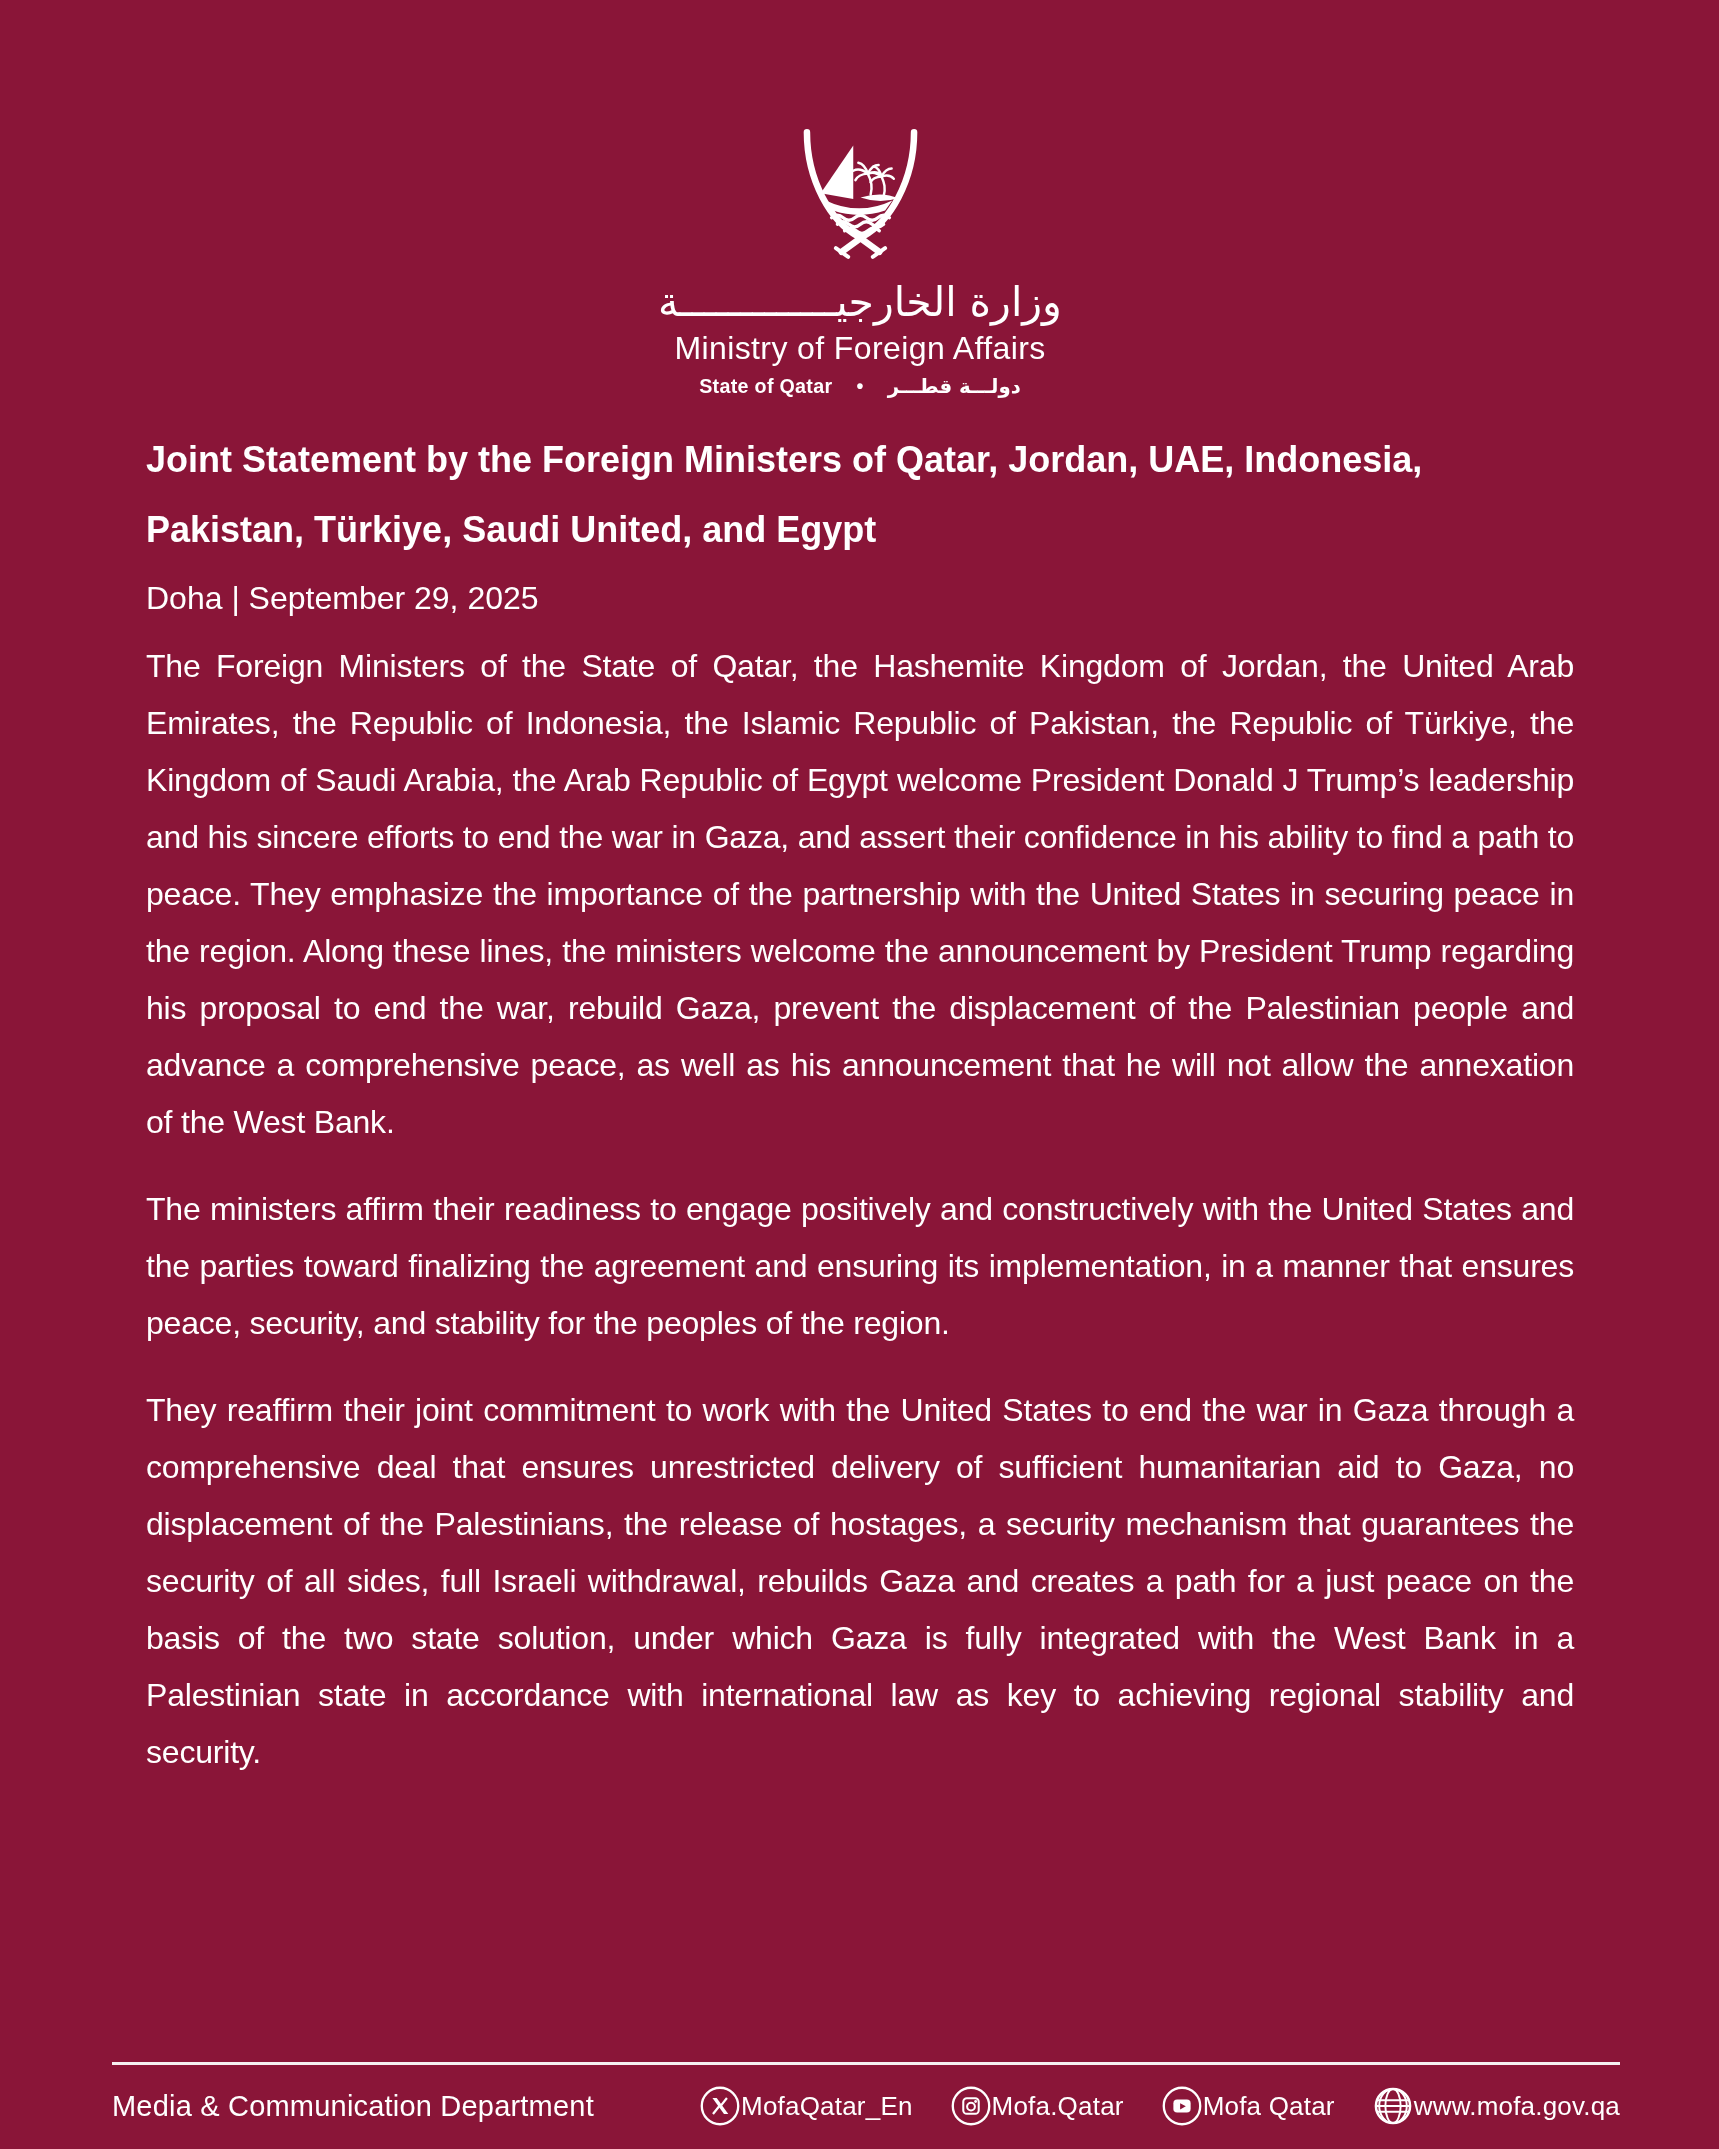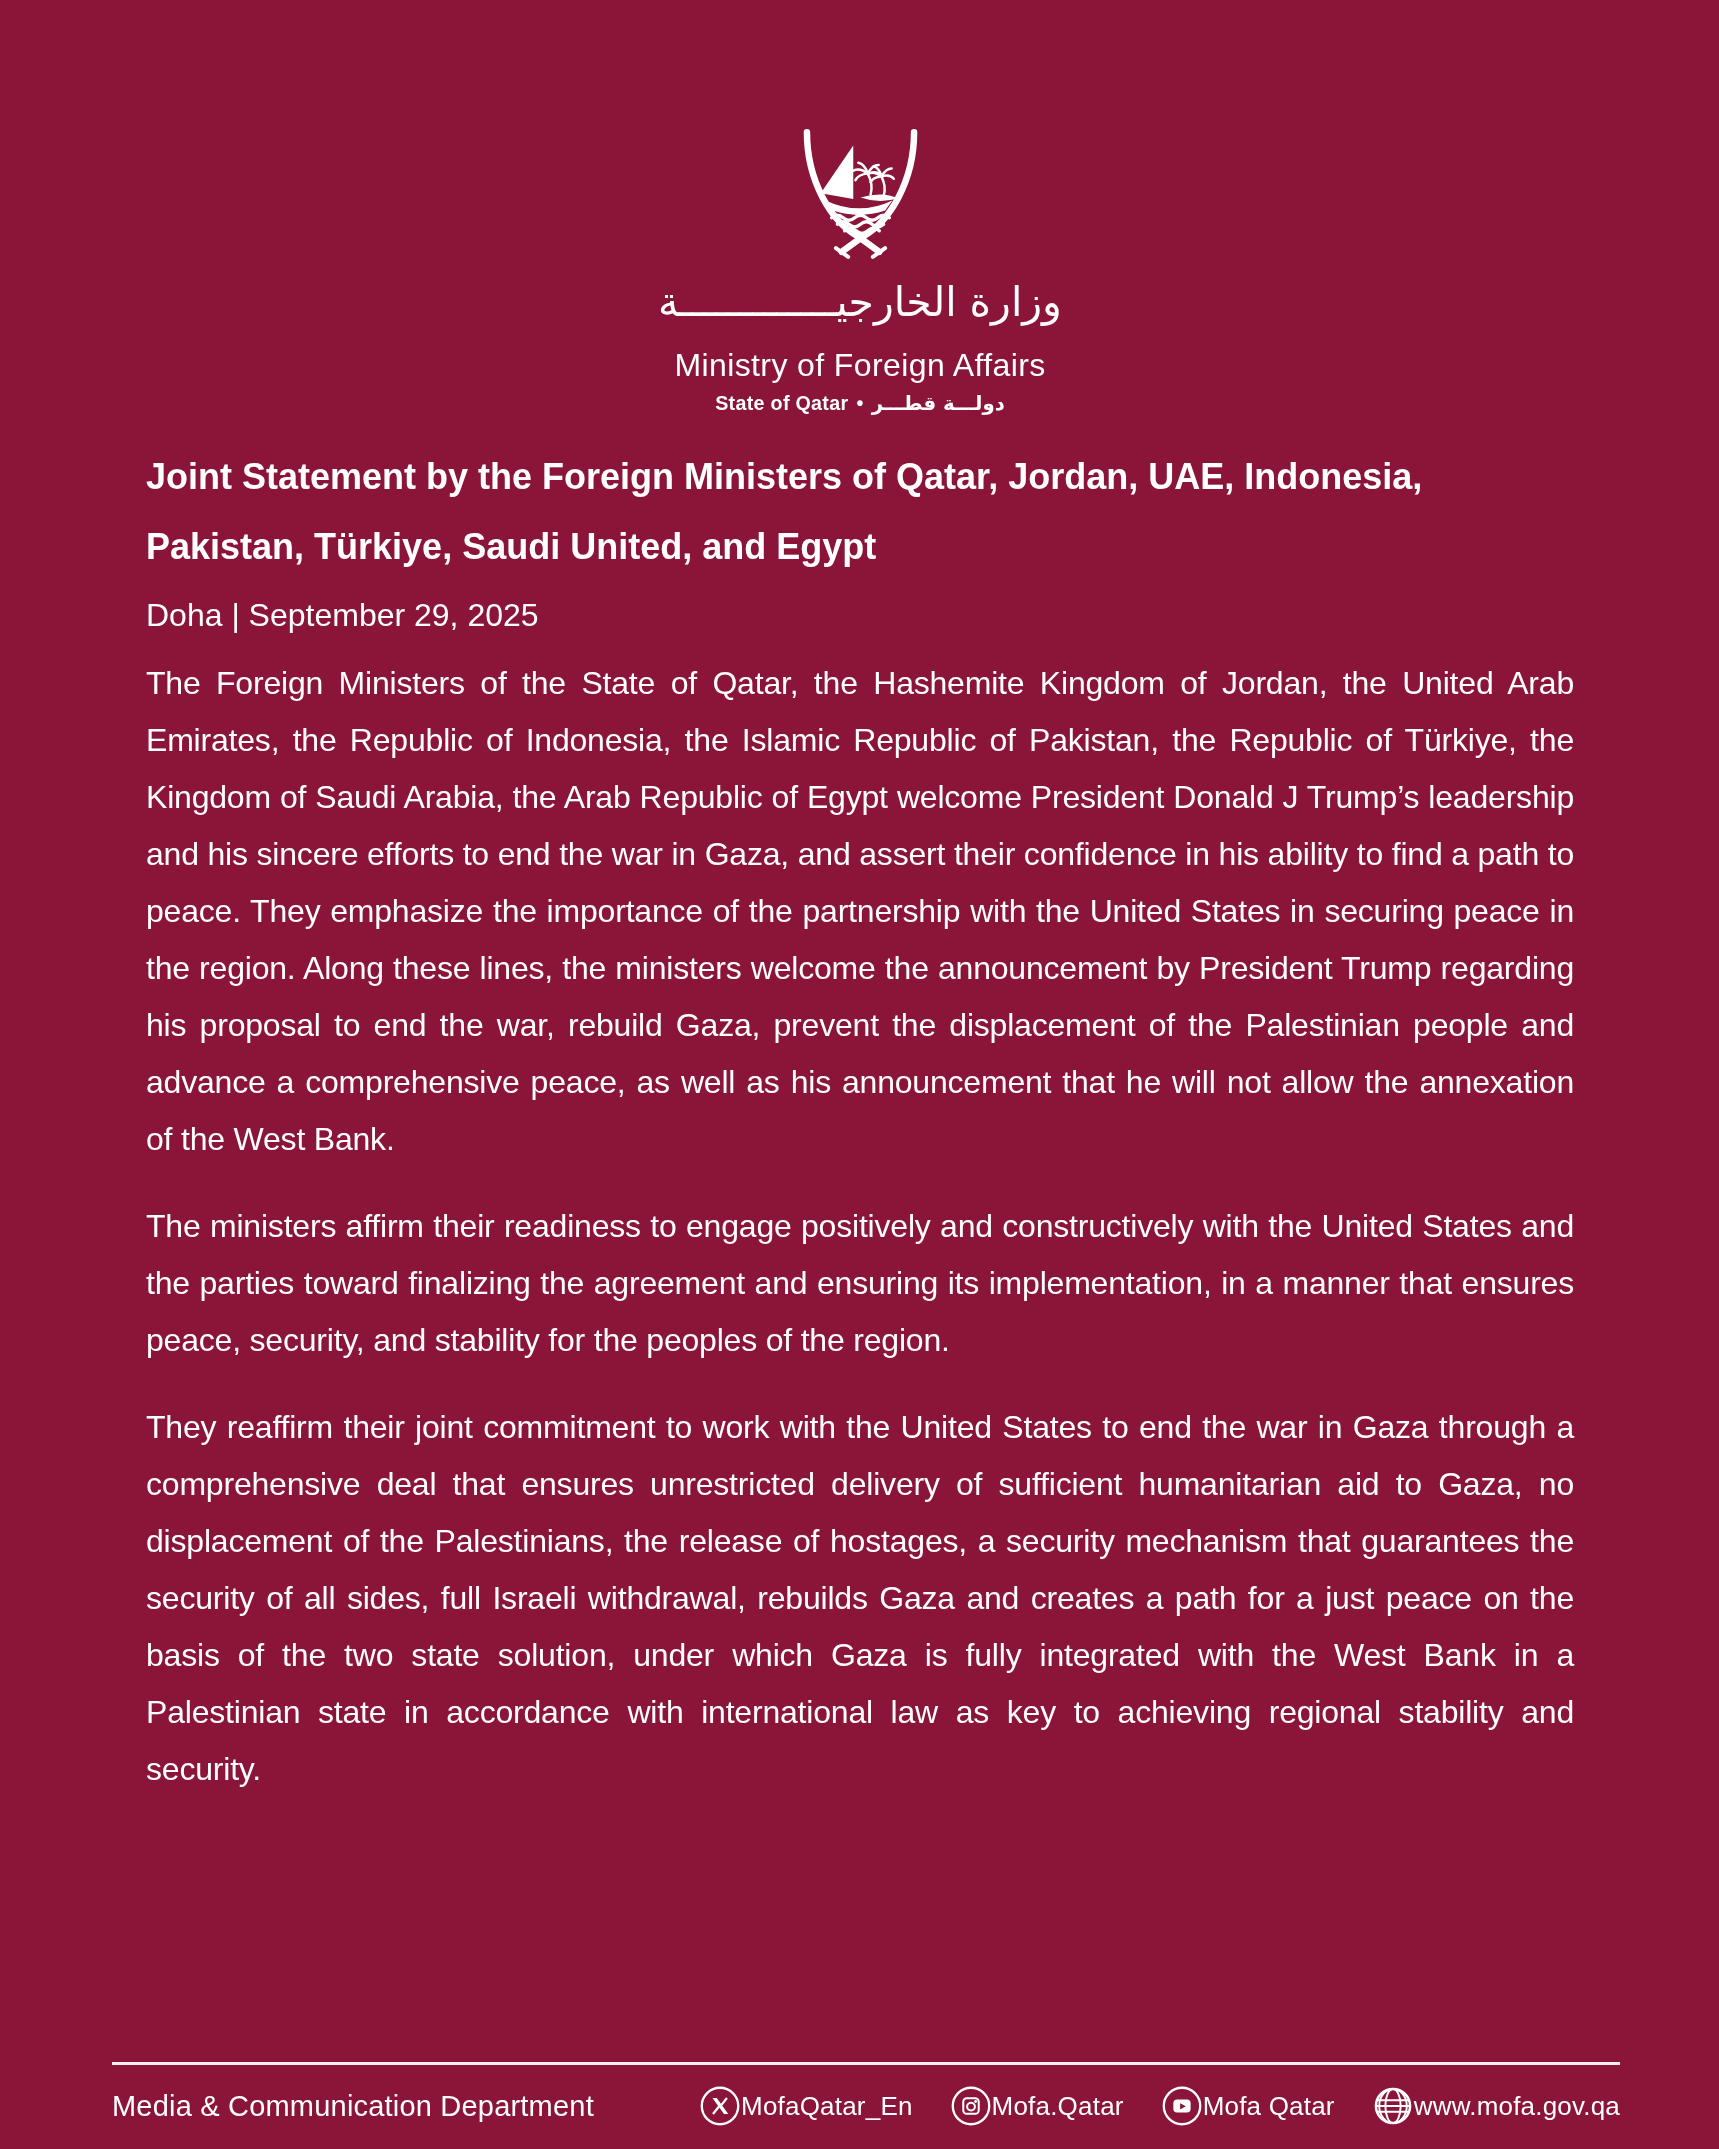--- a/index.html
+++ b/index.html
@@ -8,24 +8,24 @@
     width:1720px; height:2149px; position:relative; overflow:hidden;
     background:#8A1538; color:#FFFFFF;
     font-family:"Liberation Sans","DejaVu Sans",sans-serif;
   }
   .ar { font-family:"DejaVu Sans",sans-serif; direction:rtl; unicode-bidi:isolate; }
 
   
   .logo-block { padding-top:115px; text-align:center; }
   .emblem { display:block; margin:0 auto; width:177px; height:152px; }
   .logo-arabic { margin-top:12.5px; font-size:41px; line-height:1.1; font-weight:400; }
-  .logo-english { margin-top:21px; font-size:32px; line-height:1.2; font-weight:400; letter-spacing:0.4px; }
+  .logo-english { margin-top:4px; font-size:32px; line-height:1.2; font-weight:400; letter-spacing:0.4px; }
   .logo-tagline {
     margin-top:8px; font-size:19.7px; font-weight:600; letter-spacing:0.3px;
-    display:flex; justify-content:center; align-items:center; gap:8px;
+    display:flex; justify-content:center; align-items:center; gap:24px;
   }
 
   
   .statement { padding:0 146px; }
   .stmt-title { margin-top:27px; font-size:36px; font-weight:700; line-height:70px; text-align:left; }
   .stmt-title span { display:block; }
   .dateline { margin-top:14.3px; font-size:32px; font-weight:400; line-height:39px; }
   .stmt-body p {
     margin-top:19.7px; margin-bottom:30px;
     font-size:32px; line-height:57px; font-weight:400;

